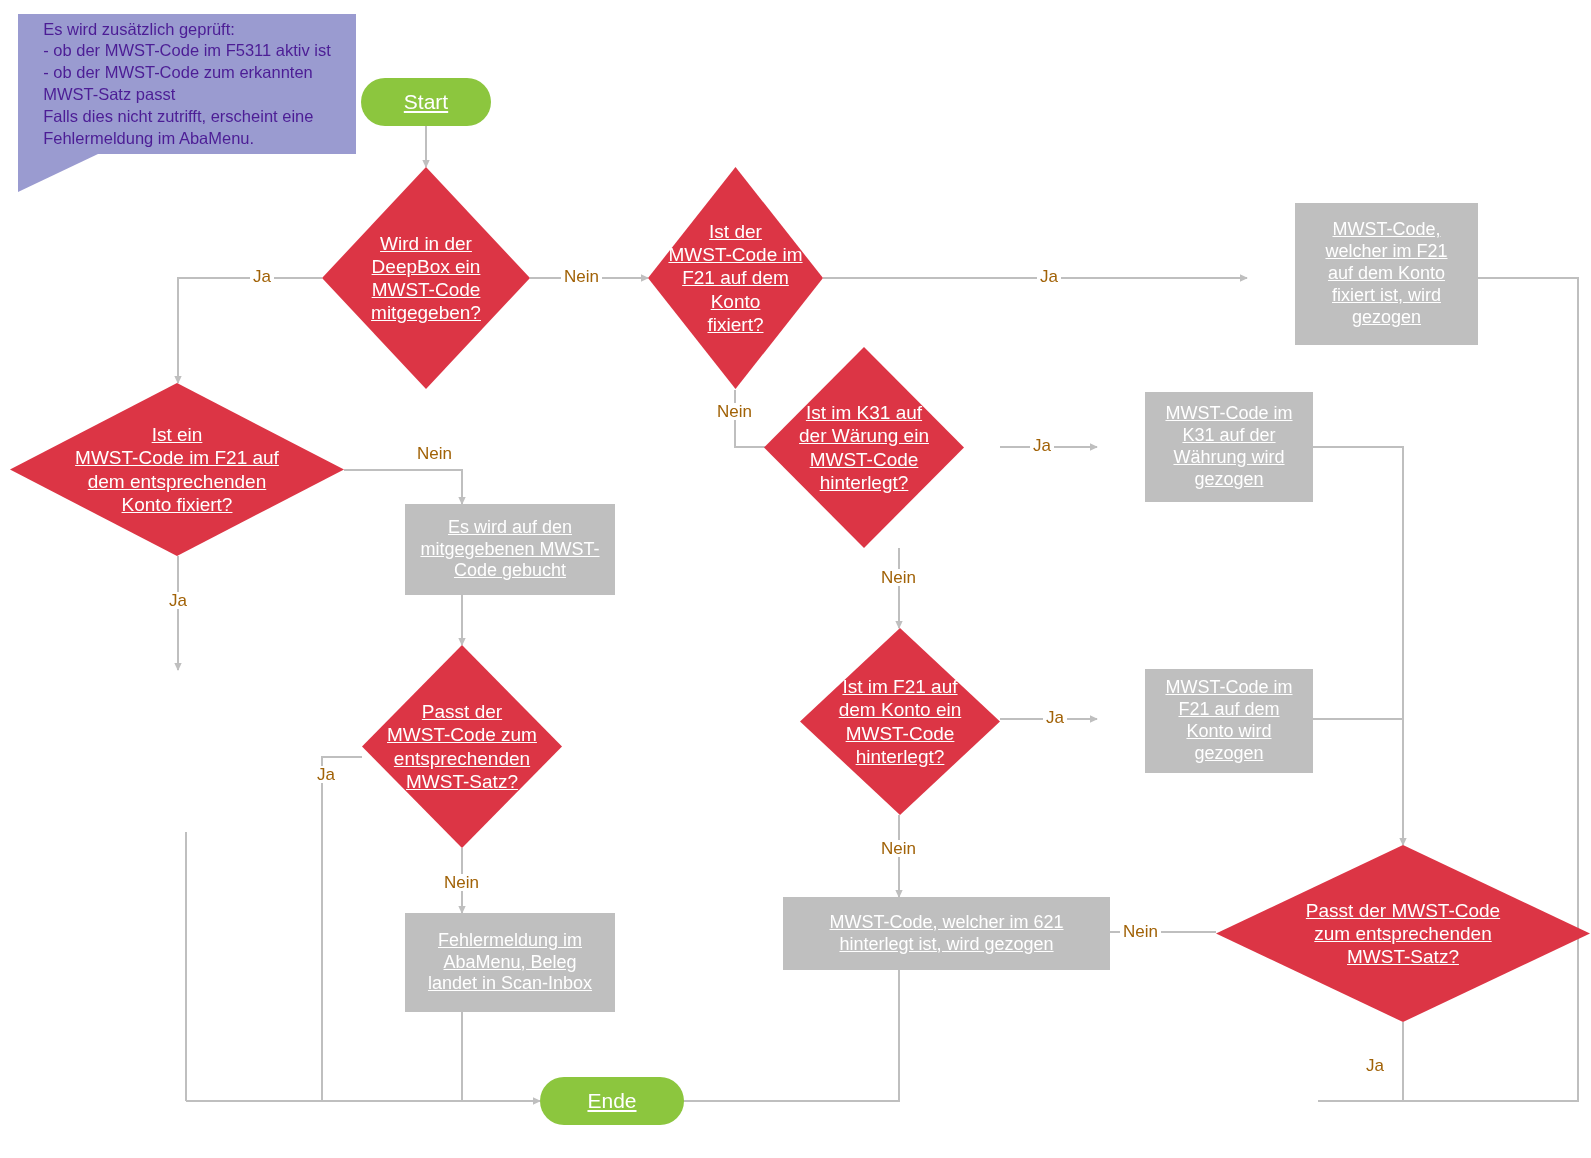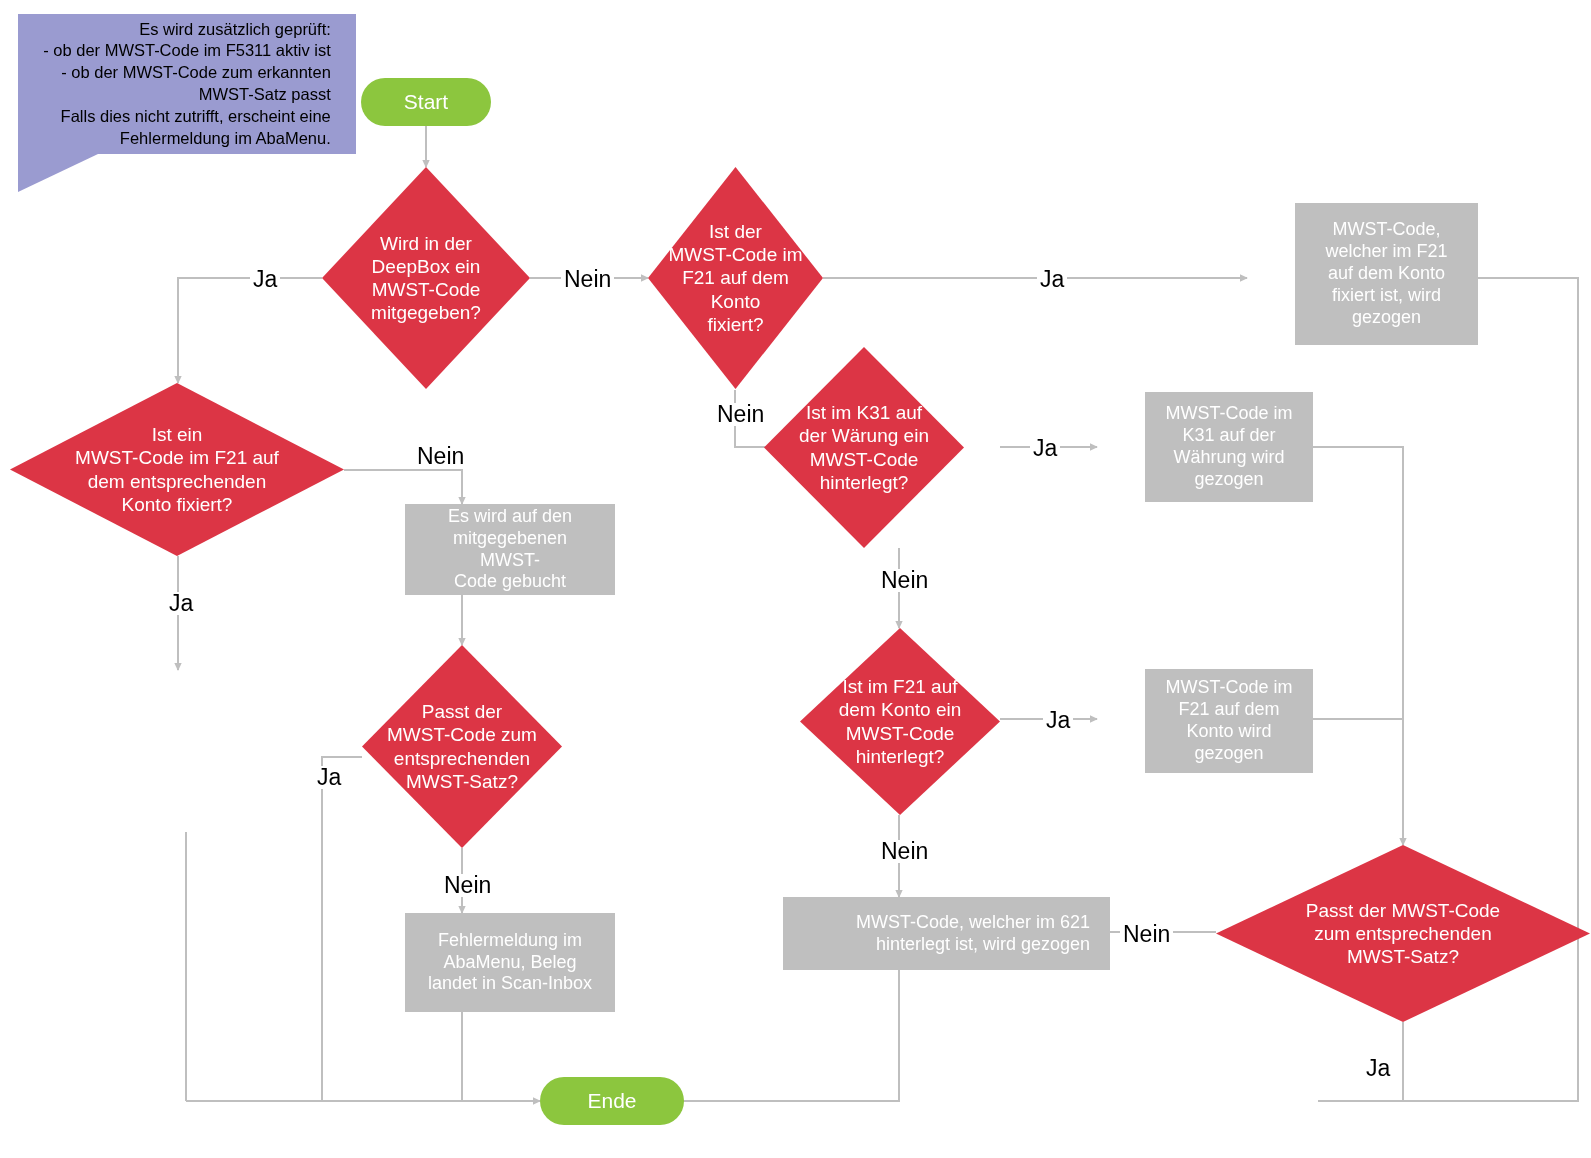--- a/index.html
+++ b/index.html
@@ -30,22 +30,23 @@
     display: flex;
     align-items: center;
     justify-content: center;
     text-align: center;
     color: #ffffff;
     line-height: 1.22;
   }
   .node .txt {
     width: 100%;
     white-space: pre-line;
-    padding: 0 20px;
+    padding: 0 12px;
     box-sizing: border-box;
+    text-decoration: underline;
   }
   .terminator {
     background: #8CC63E;
     border-radius: 28px;
     font-size: 21px;
   }
   .process {
     background: #BFBFBF;
     font-size: 18px;
     margin-left: 48px;
@@ -62,24 +63,24 @@
     background: #DC3545;
     clip-path: polygon(50% 0%, 100% 50%, 50% 100%, 0% 50%);
     z-index: 0;
   }
   .decision .txt {
     position: relative;
     z-index: 1;
   }
   .callout {
     position: absolute;
-    color: #000000;
+    color: #4c1d95;
     font-size: 16.5px;
     line-height: 1.32;
-    text-align: right;
+    text-align: left;
   }
   .callout .body {
     position: absolute;
     left: 12px;
     top: 10px;
     width: 338px;
     height: 140px;
     background: #9A9BD0;
     display: flex;
     align-items: center;
@@ -93,22 +94,22 @@
     position: absolute;
     left: 12px;
     top: 150px;
     width: 80px;
     height: 38px;
     background: #9A9BD0;
     clip-path: polygon(0% 0%, 100% 0%, 0% 100%);
   }
   .elabel {
     position: absolute;
-    font-size: 23px;
-    color: #000000;
+    font-size: 17px;
+    color: #a16207;
     background: #ffffff;
     padding: 0 3px;
     white-space: nowrap;
     line-height: 1;
   }
 </style>
 </head>
 <body>
 
 <div id="canvas">
@@ -259,21 +260,21 @@
 gezogen</div>
   </div>
 
   <div class="node process" style="left:1097px; top:669px; width:168px; height:104px;">
     <div class="txt">MWST-Code im
 F21 auf dem
 Konto wird
 gezogen</div>
   </div>
 
-  <div class="node process" style="left:735px; top:897px; width:327px; height:73px;text-align:right;">
+  <div class="node process" style="left:735px; top:897px; width:327px; height:73px;">
     <div class="txt">MWST-Code, welcher im 621
 hinterlegt ist, wird gezogen</div>
   </div>
 
   <div class="node process" style="left:357px; top:504px; width:210px; height:91px;">
     <div class="txt">Es wird auf den
 mitgegebenen MWST-
 Code gebucht</div>
   </div>
 

